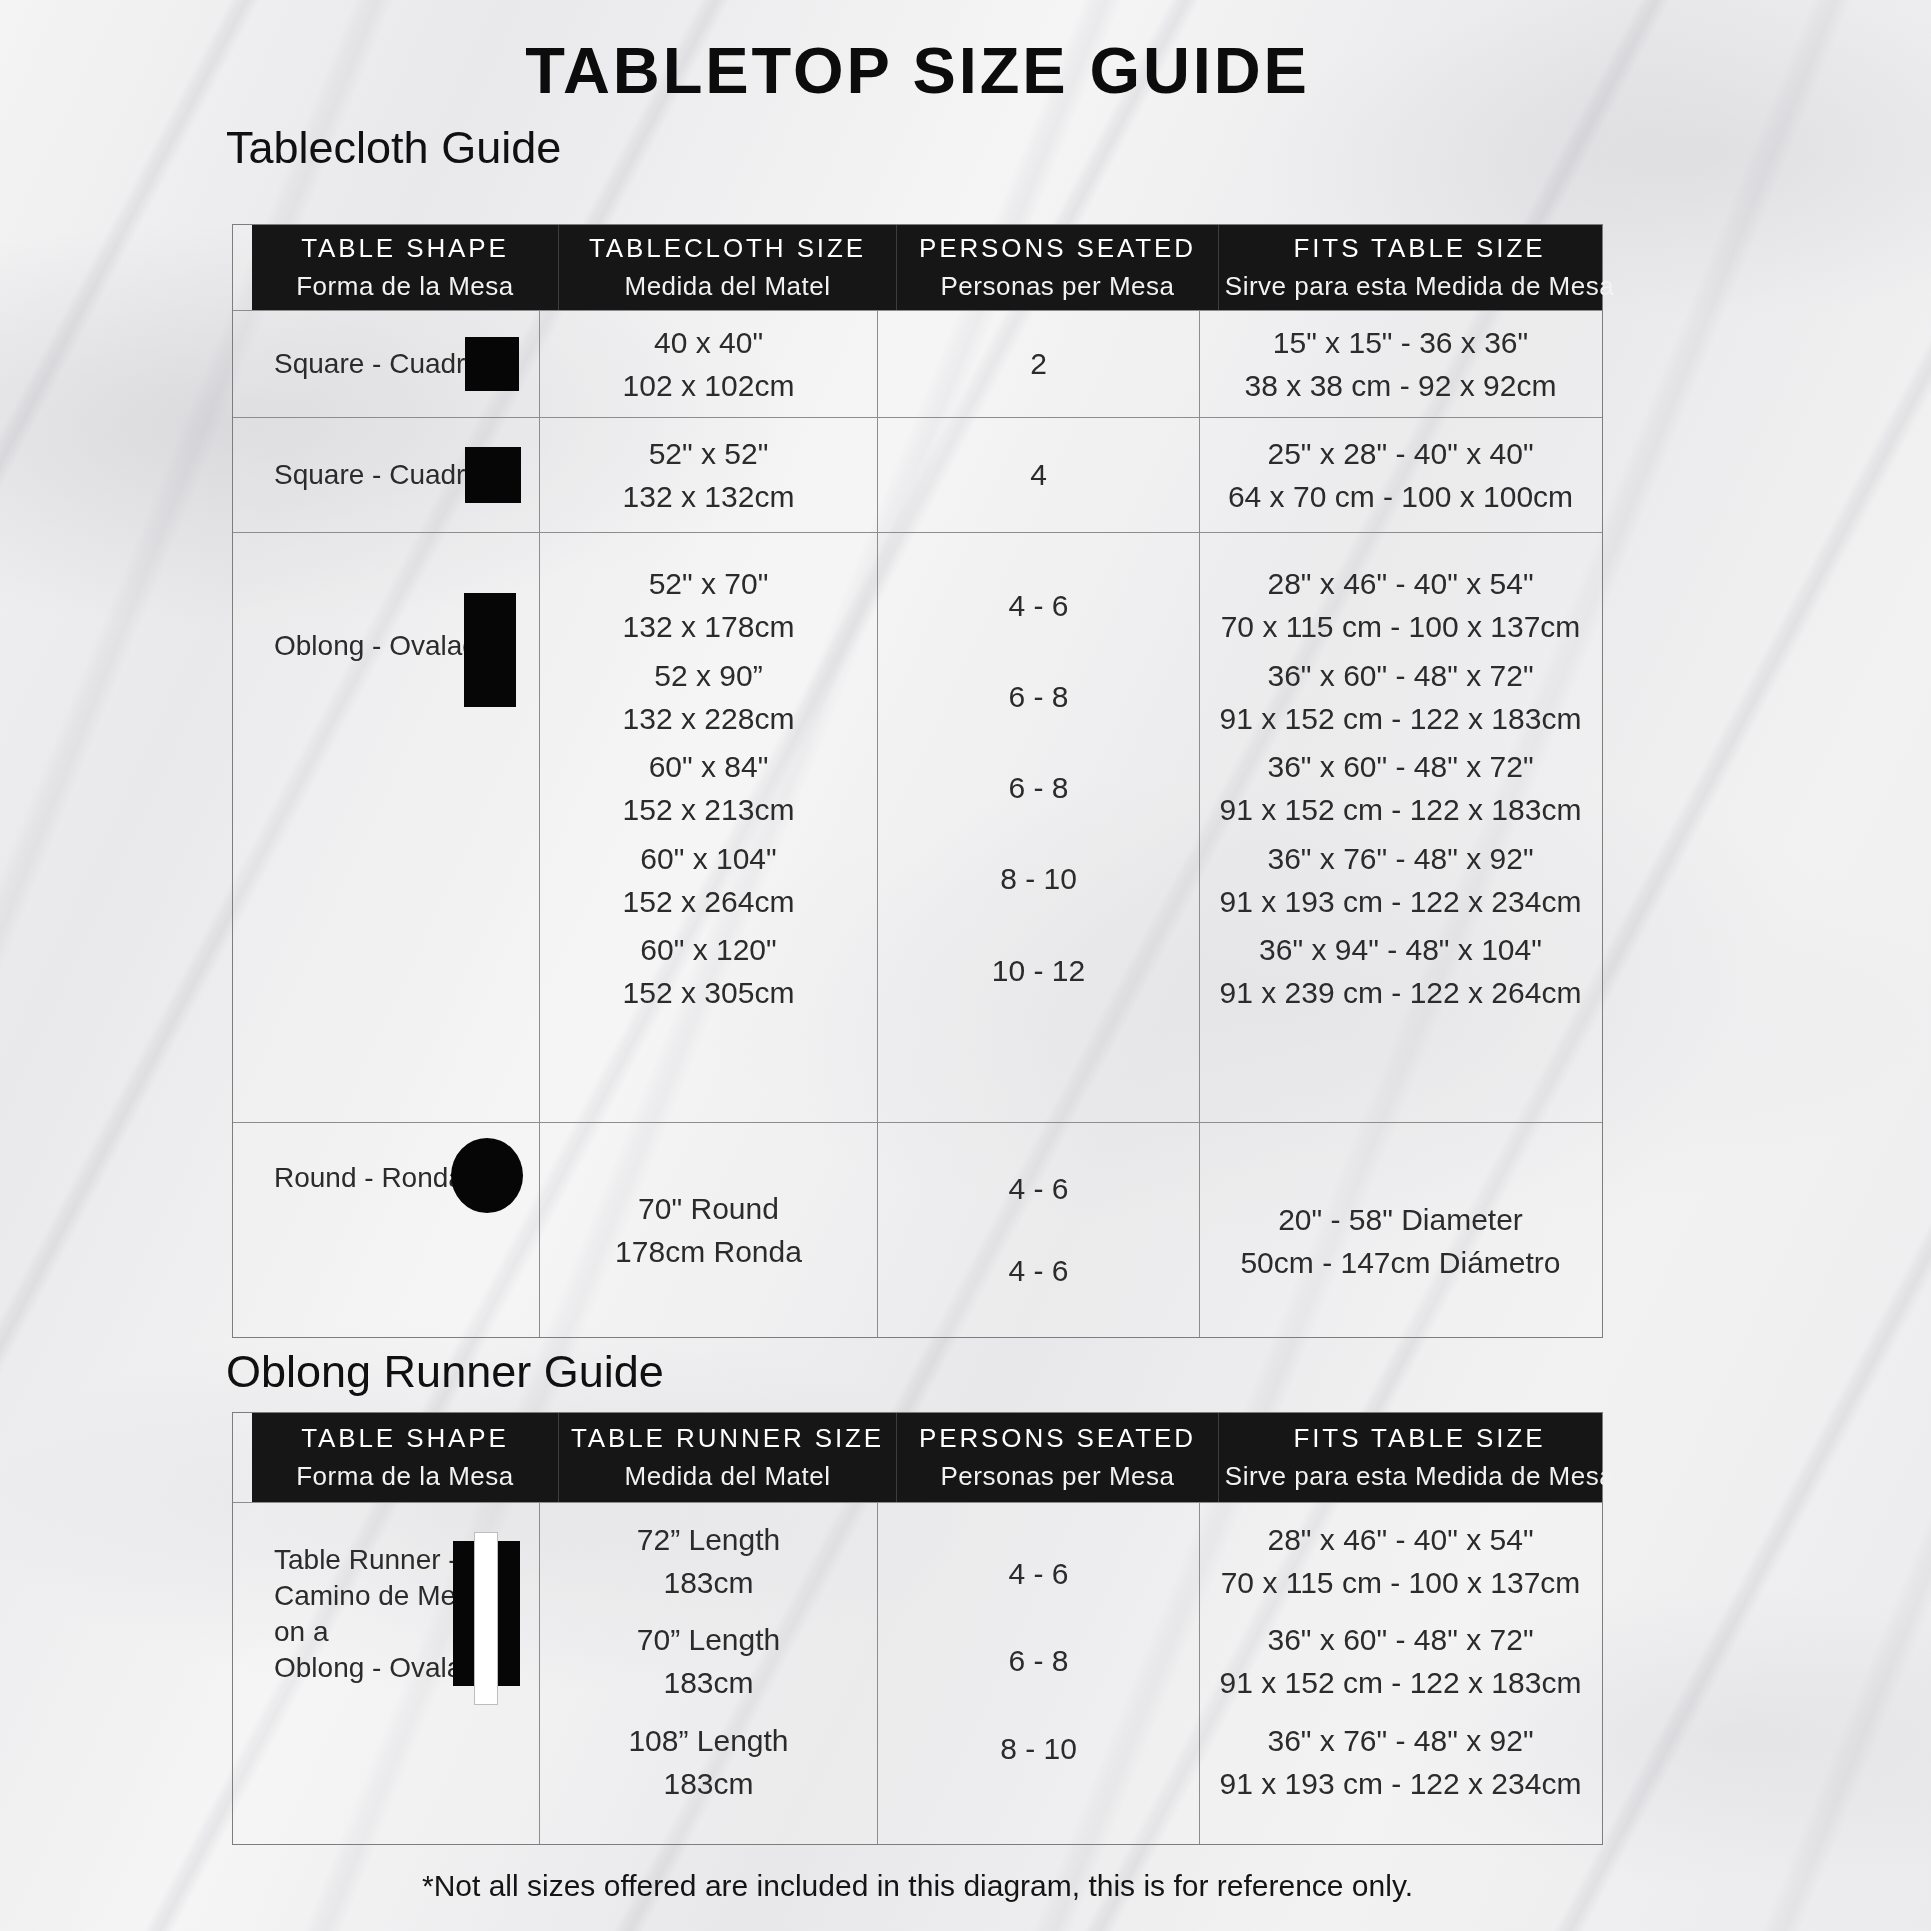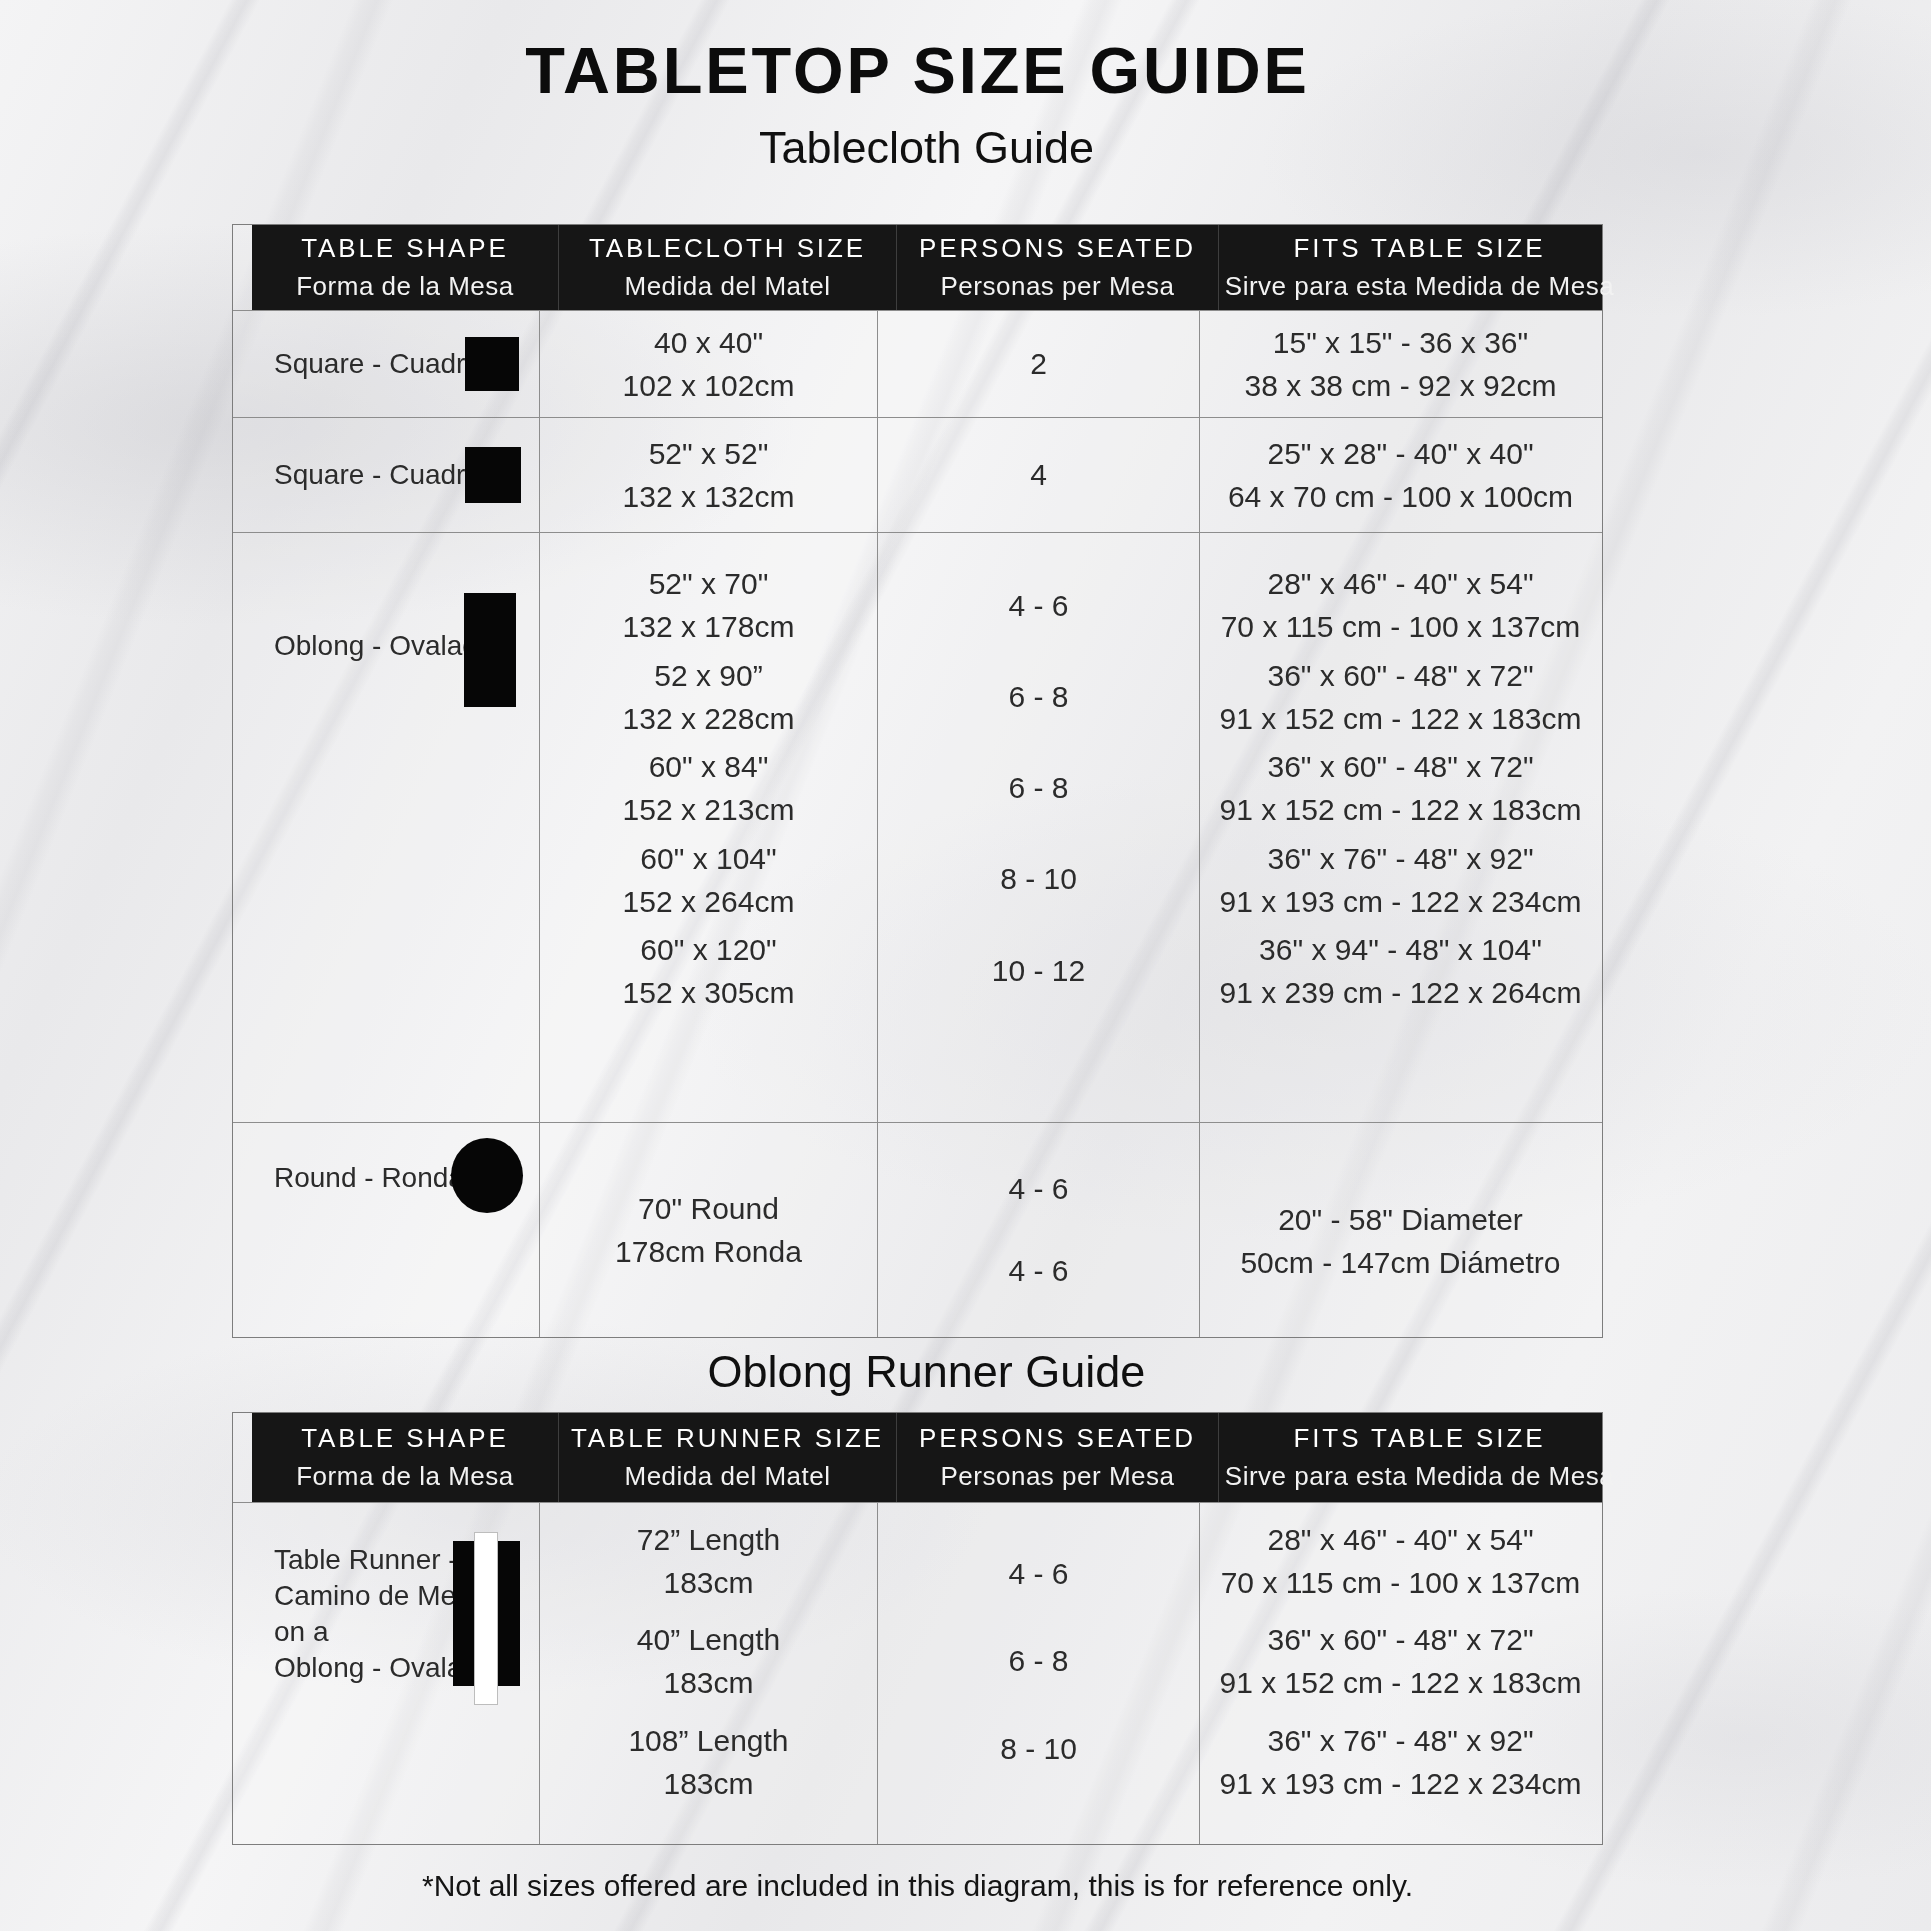--- a/index.html
+++ b/index.html
@@ -29,21 +29,21 @@
         rgba(160,160,168,0.08) 338px, rgba(160,160,168,0.12) 350px,
         transparent 365px, transparent 676px);
   }
 
   .page-title{
     position:absolute;left:232px;top:33px;width:1371px;
     text-align:center;font-size:65px;font-weight:bold;letter-spacing:2.9px;
     color:#0c0c0c;
   }
   .section-heading{
-    position:absolute;left:241px;width:1371px;text-align:center;
+    position:absolute;left:226px;width:1371px;
     font-size:45px;font-weight:400;color:#101010;
   }
   .heading-1{top:122px;}
   .heading-2{top:1346px;}
 
   .guide-table{
     position:absolute;left:232px;width:1371px;
     border:1.9px solid #7d7d7d;box-sizing:border-box;
     background:rgba(250,250,250,0.18);
   }
@@ -310,21 +310,21 @@
         <div class="runner-stripe"></div>
       </div>
     </div>
     <div class="cell">
       <div class="stack-even runner-stack">
         <div class="pair">
           <div>72” Length</div>
           <div>183cm</div>
         </div>
         <div class="pair">
-          <div>40” Length</div>
+          <div>70” Length</div>
           <div>183cm</div>
         </div>
         <div class="pair">
           <div>108” Length</div>
           <div>183cm</div>
         </div>
       </div>
     </div>
     <div class="cell">
       <div class="stack-even runner-stack">

